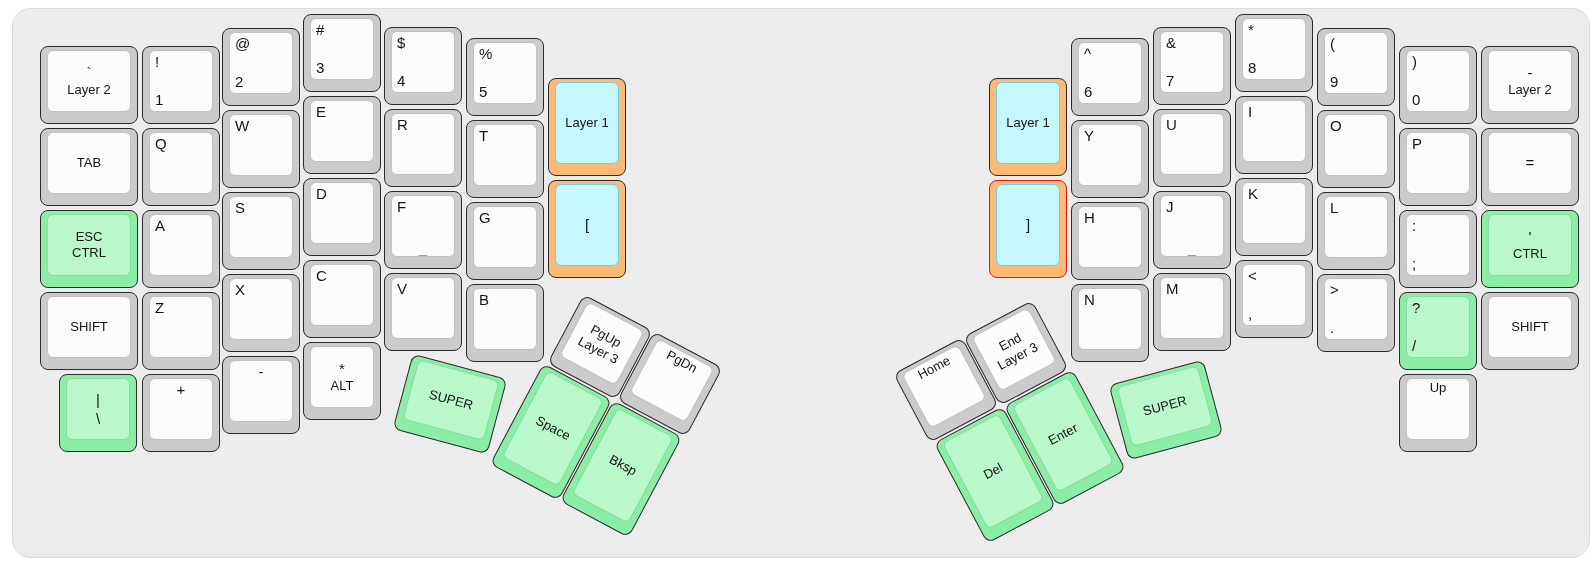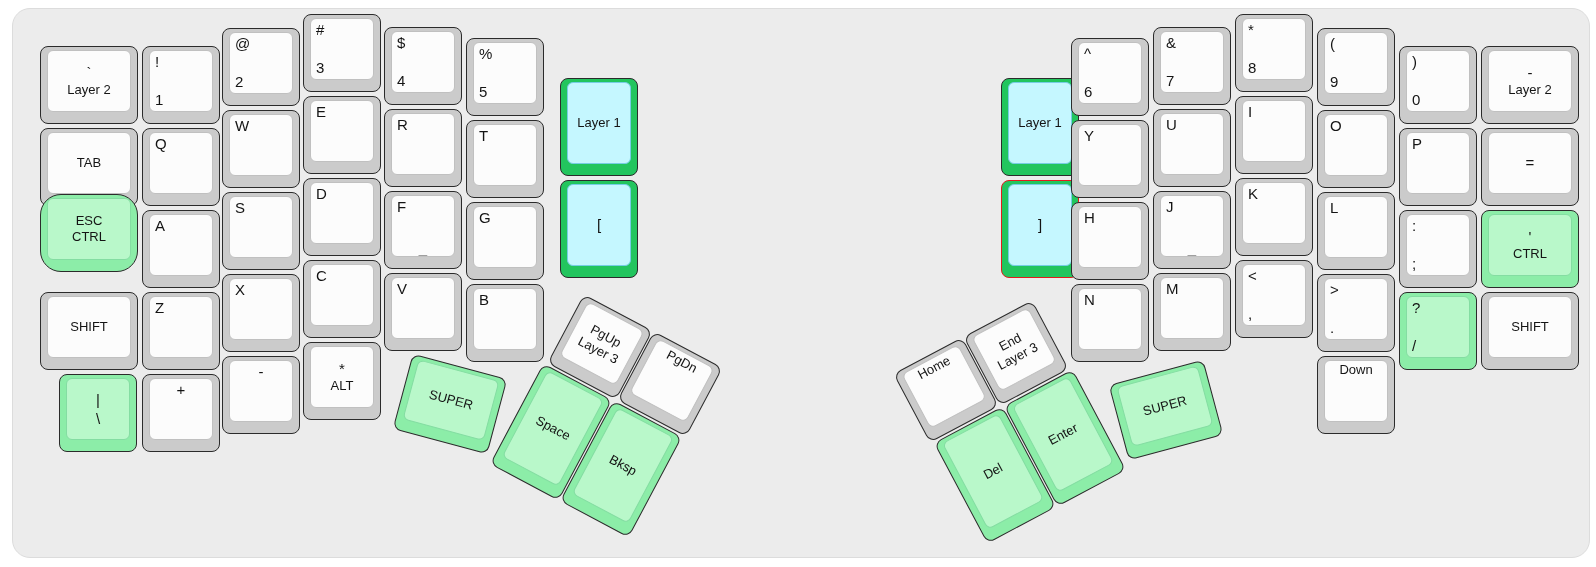--- a/index.html
+++ b/index.html
@@ -19,21 +19,21 @@
     background:#cbcbcb;border:1.4px solid #2b2b2b;border-radius:8px;
     transform-origin:50% 50%;
   }
   .key .keytop{
     position:absolute;left:6px;right:6px;top:3px;bottom:11px;
     background:#fcfcfc;border:1px solid #c0c0c0;border-radius:6px;
     box-sizing:border-box;display:flex;flex-direction:column;
   }
   .key.green{background:#8ceda8;}
   .key.green .keytop{background:#b9f8ca;border-color:#84dda2;}
-  .key.cyan{background:#22c55e;margin-left:12px;}
+  .key.cyan{background:#fdba74;}
   .key.cyan .keytop{background:#c5f7ff;border-color:#76cde4;}
   .lbl{font-size:15px;line-height:1.15;white-space:nowrap;}
   .lbl.word{font-size:13px;}
   
   .a-letter{justify-content:flex-start;align-items:flex-start;padding:2px 0 0 5px;}
   .a-letterh{justify-content:flex-start;align-items:flex-start;padding:2px 0 0 5px;position:absolute;}
   .a-letterh .homing{position:absolute;left:50%;bottom:0px;transform:translateX(-50%);color:#9a9a9a;}
   .a-pair{justify-content:space-between;align-items:flex-start;padding:2px 0 3px 5px;}
   .a-pairc{justify-content:center;align-items:center;text-align:center;gap:1px;}
   .a-center{justify-content:center;align-items:center;text-align:center;gap:1px;}
@@ -48,21 +48,21 @@
       <div class="keytop a-pairc">
         <span class="lbl">`</span>
         <span class="lbl word">Layer 2</span>
       </div>
     </div>
     <div class="key " style="left: 40px; top: 128px; width: 98px; height: 78px;">
       <div class="keytop a-center">
         <span class="lbl word">TAB</span>
       </div>
     </div>
-    <div class="key green" style="left: 40px; top: 194px; width: 98px; height: 78px; border-radius: 21px;">
+    <div class="key green" style="left: 40px; top: 210px; width: 98px; height: 78px;">
       <div class="keytop a-pairc">
         <span class="lbl word">ESC</span>
         <span class="lbl word">CTRL</span>
       </div>
     </div>
     <div class="key " style="left: 40px; top: 292px; width: 98px; height: 78px;">
       <div class="keytop a-center">
         <span class="lbl word">SHIFT</span>
       </div>
     </div>
@@ -320,25 +320,20 @@
       <div class="keytop a-letter">
         <span class="lbl">L</span>
       </div>
     </div>
     <div class="key " style="left: 1317px; top: 274px; width: 78px; height: 78px;">
       <div class="keytop a-pair">
         <span class="lbl">&gt;</span>
         <span class="lbl">.</span>
       </div>
     </div>
-    <div class="key " style="left: 1317px; top: 356px; width: 78px; height: 78px;">
-      <div class="keytop a-topc">
-        <span class="lbl word">Down</span>
-      </div>
-    </div>
     <div class="key " style="left: 1399px; top: 46px; width: 78px; height: 78px;">
       <div class="keytop a-pair">
         <span class="lbl">)</span>
         <span class="lbl">0</span>
       </div>
     </div>
     <div class="key " style="left: 1399px; top: 128px; width: 78px; height: 78px;">
       <div class="keytop a-letter">
         <span class="lbl">P</span>
       </div>
@@ -346,20 +341,25 @@
     <div class="key " style="left: 1399px; top: 210px; width: 78px; height: 78px;">
       <div class="keytop a-pair">
         <span class="lbl">:</span>
         <span class="lbl">;</span>
       </div>
     </div>
     <div class="key green" style="left: 1399px; top: 292px; width: 78px; height: 78px;">
       <div class="keytop a-pair">
         <span class="lbl">?</span>
         <span class="lbl">/</span>
+      </div>
+    </div>
+    <div class="key " style="left: 1399px; top: 374px; width: 78px; height: 78px;">
+      <div class="keytop a-topc">
+        <span class="lbl word">Up</span>
       </div>
     </div>
     <div class="key " style="left: 1481px; top: 46px; width: 98px; height: 78px;">
       <div class="keytop a-pairc">
         <span class="lbl">-</span>
         <span class="lbl word">Layer 2</span>
       </div>
     </div>
     <div class="key " style="left: 1481px; top: 128px; width: 98px; height: 78px;">
       <div class="keytop a-center">

